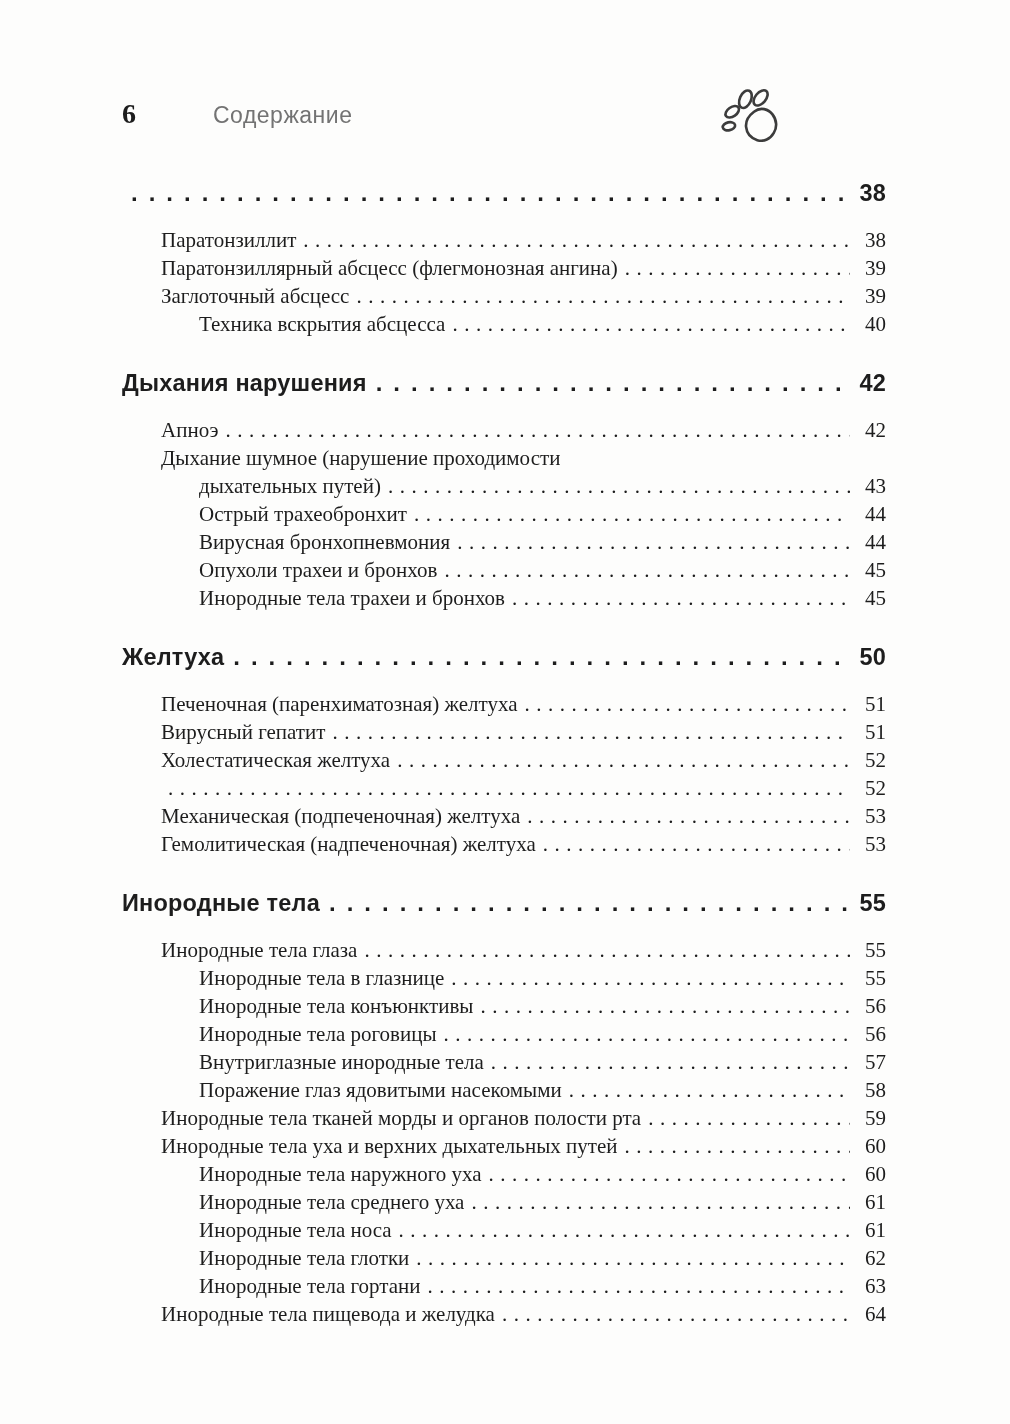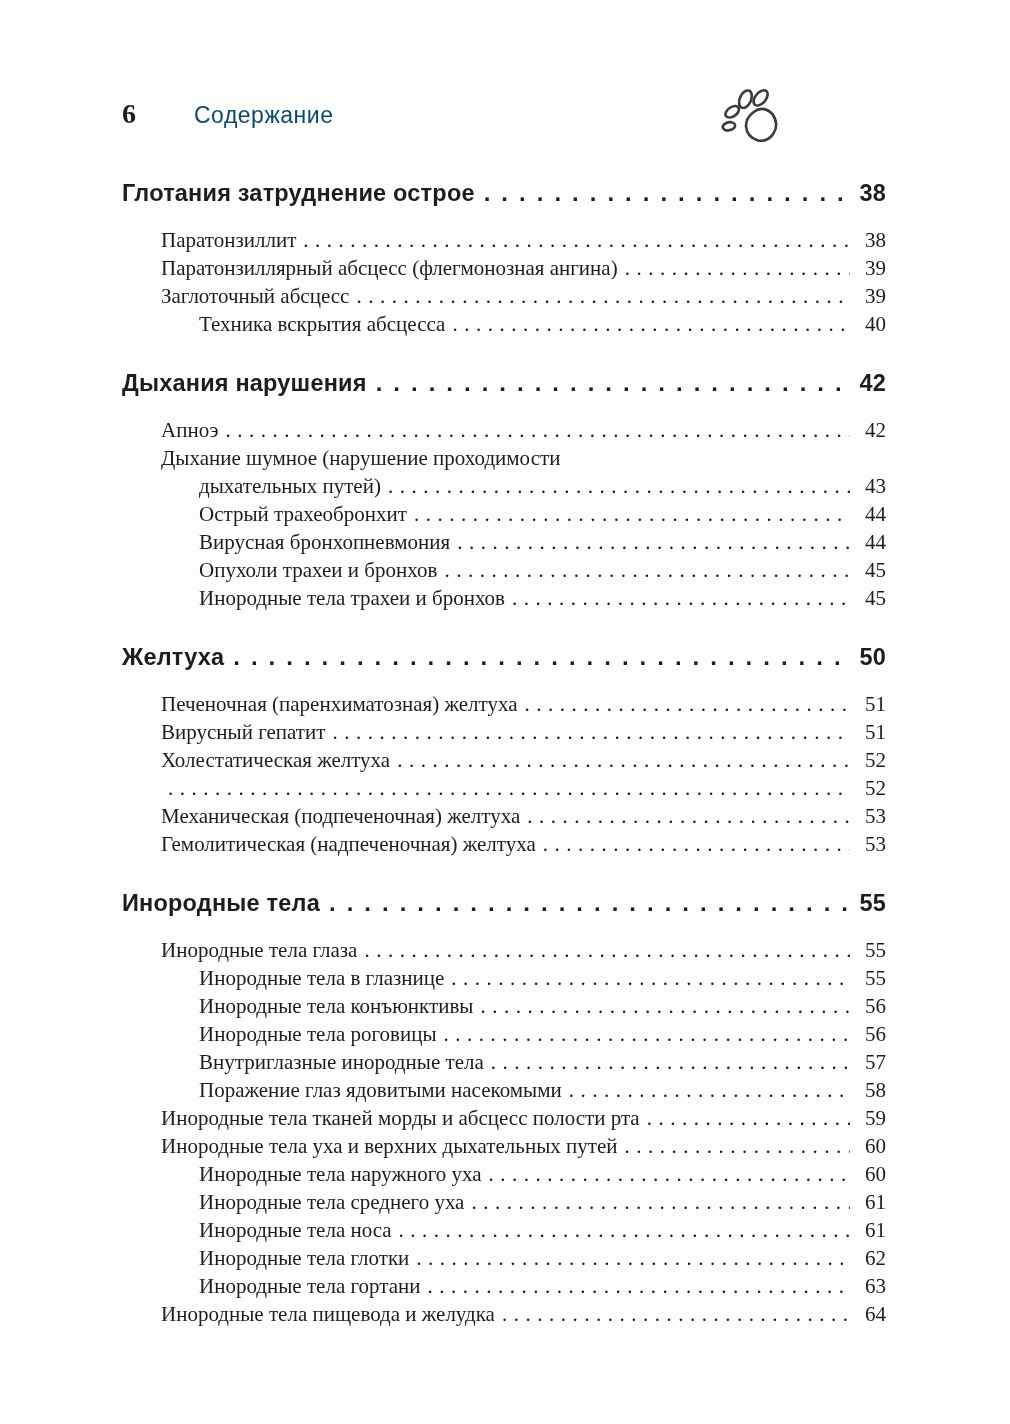--- a/index.html
+++ b/index.html
@@ -24,22 +24,22 @@
     height: 34px;
   }
   .folio {
     font-family: "Liberation Serif", serif;
     font-weight: bold;
     font-size: 28px;
   }
   .running-title {
     font-family: "Liberation Sans", sans-serif;
     font-size: 23px;
-    color: #0c4a6e;
-    margin-left: 58px;
+    color: #737373;
+    margin-left: 77px;
     letter-spacing: 0.5px;
     text-align: right;
   }
   .paw {
     position: absolute;
     left: 721px;  
     top: 86px;
     width: 66px; height: 70px;
   }
   
@@ -92,21 +92,20 @@
 <div class="page">
 
   <div class="running-header">
     <span class="folio">6</span>
     <span class="running-title">Содержание</span>
   </div>
 
   <div class="toc">
       <div class="section">
         <div class="row title-row">
-          <span class="label">Глотания затруднение острое</span>
           <span class="leader"></span>
           <span class="page-num">38</span>
         </div>
         <div class="row indent-1">
           <span class="label">Паратонзиллит</span>
           <span class="leader"></span>
           <span class="page-num">38</span>
         </div>
         <div class="row indent-1">
           <span class="label">Паратонзиллярный абсцесс (флегмонозная ангина)</span>
@@ -230,21 +229,21 @@
           <span class="label">Внутриглазные инородные тела</span>
           <span class="leader"></span>
           <span class="page-num">57</span>
         </div>
         <div class="row indent-2">
           <span class="label">Поражение глаз ядовитыми насекомыми</span>
           <span class="leader"></span>
           <span class="page-num">58</span>
         </div>
         <div class="row indent-1">
-          <span class="label">Инородные тела тканей морды и абсцесс полости рта</span>
+          <span class="label">Инородные тела тканей морды и органов полости рта</span>
           <span class="leader"></span>
           <span class="page-num">59</span>
         </div>
         <div class="row indent-1">
           <span class="label">Инородные тела уха и верхних дыхательных путей</span>
           <span class="leader"></span>
           <span class="page-num">60</span>
         </div>
         <div class="row indent-2">
           <span class="label">Инородные тела наружного уха</span>

